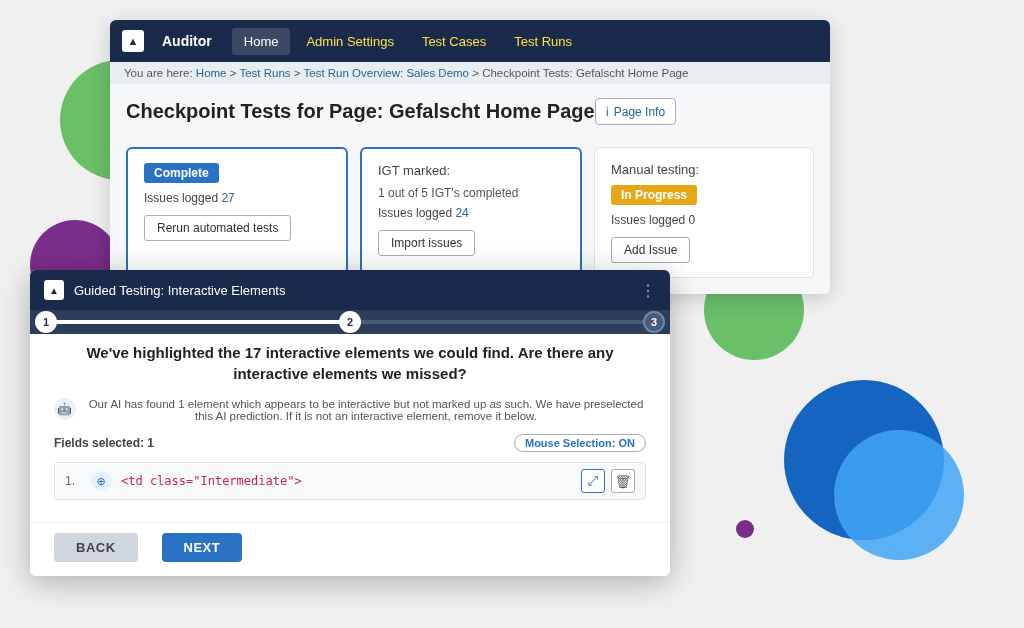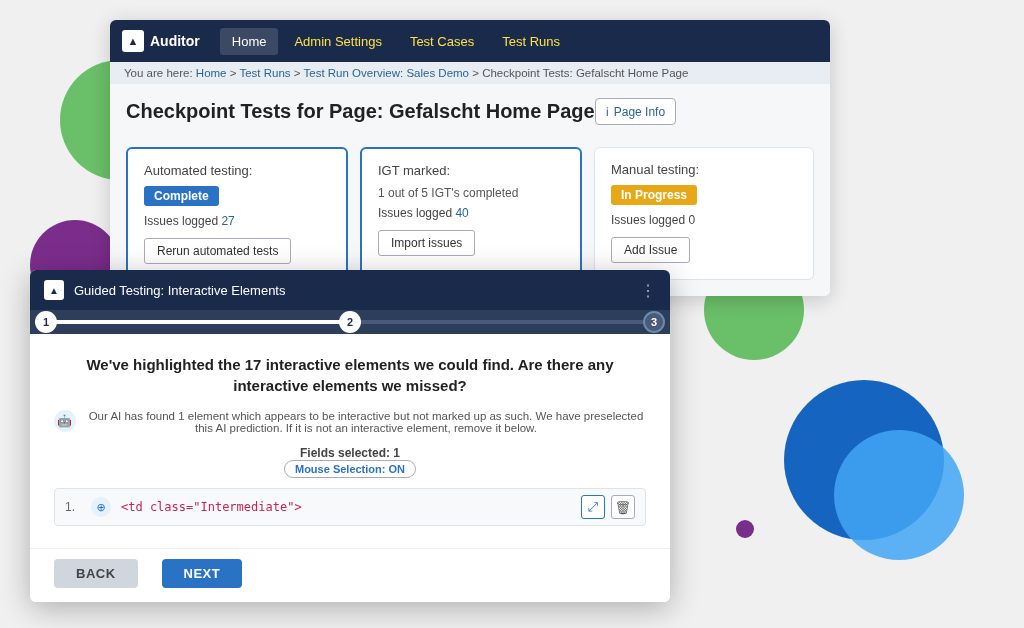--- a/index.html
+++ b/index.html
@@ -93,20 +93,21 @@
       background: #fff;
       border-radius: 3px;
       display: flex; align-items: center; justify-content: center;
       margin-right: 6px;
       font-size: 11px; font-weight: bold; color: #1a2a4a;
     }
     .nav-logo-text {
       color: #fff;
       font-size: 14px;
       font-weight: bold;
+      margin-left: 12px;
     }
     .nav-items {
       display: flex;
       gap: 4px;
     }
     .nav-item {
       color: #fde047;
       font-size: 13px;
       padding: 6px 12px;
       cursor: pointer;
@@ -268,21 +269,21 @@
       font-size: 11px;
       font-weight: bold;
       position: absolute;
     }
     .dot-1 { background: #fff; color: #1a2a4a; left: -11px; }
     .dot-2 { background: #fff; color: #1a2a4a; left: calc(50% - 11px); }
     .dot-3 { background: #4a5a7a; color: #fff; right: -11px; border: 2px solid #6a8aaa; }
 
     
     .modal-body {
-      padding: 20px 24px 14px 24px;
+      padding: 8px 24px 14px 24px;
       background: #fff;
     }
     .modal-question {
       font-size: 15px;
       font-weight: 600;
       color: #222;
       text-align: center;
       margin-bottom: 14px;
       line-height: 1.4;
     }
@@ -312,21 +313,20 @@
       text-align: center;
       margin-bottom: 14px;
     }
 
     
     .modal-fields-header {
       display: flex;
       align-items: center;
       justify-content: space-between;
       margin-bottom: 10px;
-      flex-direction: column;
     }
     .fields-count {
       font-size: 12px;
       color: #444;
       font-weight: 600;
     }
     .mouse-selection-badge {
       border: 1px solid #aab;
       border-radius: 20px;
       padding: 2px 10px;
@@ -447,35 +447,34 @@
     <span class="page-title">Checkpoint Tests for Page: Gefalscht Home Page</span>
     <button class="page-info-btn">
       <span>ℹ</span>
       <span>Page Info</span>
     </button>
   </div>
 
   <div class="cards-row">
 
     <div class="card highlighted">
-      <div class="card-title">Automated testing:</div>
       <div class="badge badge-complete">Complete</div>
       <div class="card-issues">
         <span>Issues logged</span>
         <a>27</a>
       </div>
       <button class="card-btn">Rerun automated tests</button>
     </div>
 
     <div class="card highlighted">
       <div class="card-title">IGT marked:</div>
       <div class="igt-sub">1 out of 5 IGT's completed</div>
       <div class="card-issues">
         <span>Issues logged</span>
-        <a>40</a>
+        <a>24</a>
       </div>
       <button class="card-btn">Import issues</button>
     </div>
 
     <div class="card">
       <div class="card-title">Manual testing:</div>
       <div class="badge badge-inprogress">In Progress</div>
       <div class="card-issues">
         <span>Issues logged</span>
         <span>0</span>

